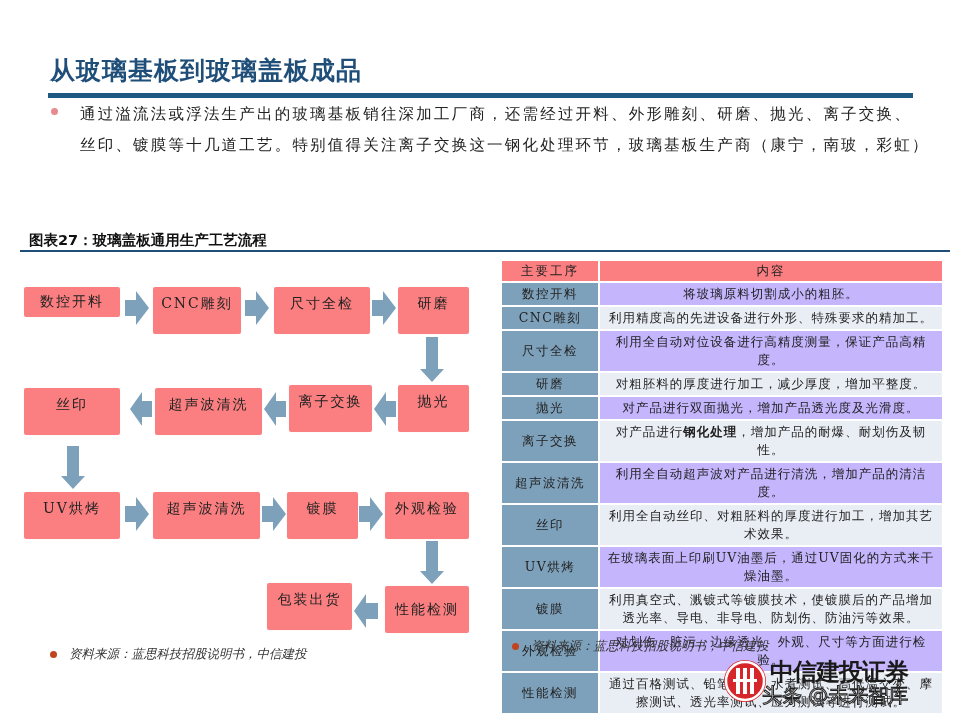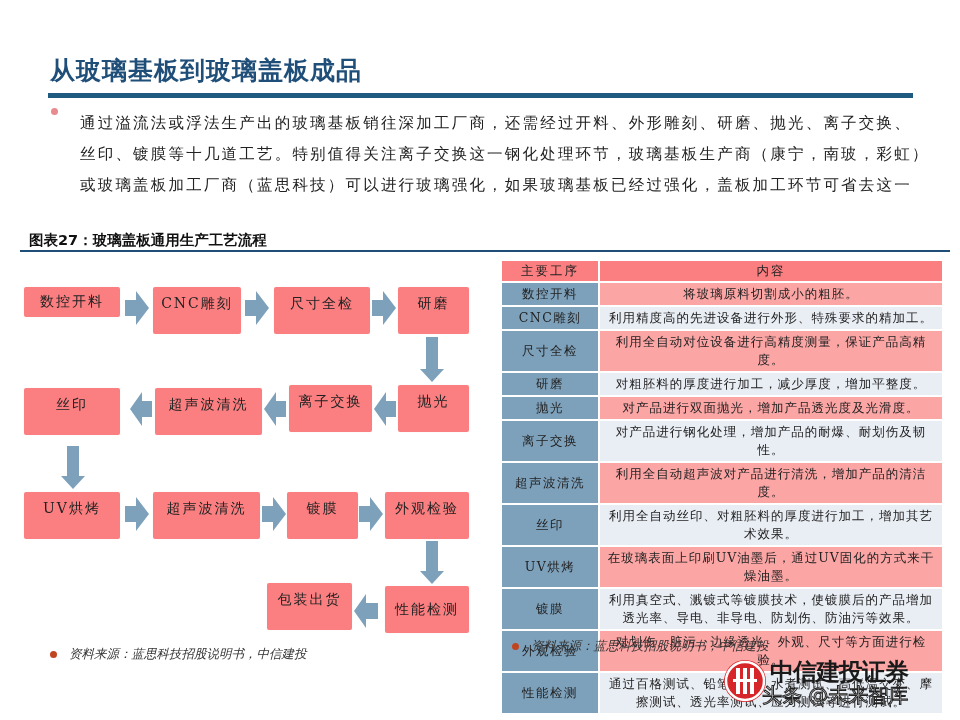--- a/index.html
+++ b/index.html
@@ -1,56 +1,55 @@
 <!DOCTYPE html>
 <html><head>
 <meta charset="utf-8">
 <style>
   html,body{margin:0;padding:0;}
   body{width:960px;height:720px;background:#ffffff;position:relative;overflow:hidden;font-family:"DejaVu Sans","Liberation Sans",sans-serif;color:#222;}
   .title{position:absolute;left:50px;top:54px;font-size:25px;font-weight:bold;color:#1f4e79;letter-spacing:1px;}
   .title-rule{position:absolute;left:48px;top:93px;width:385px;height:5px;background:#1f5a80;}
   .bullet-dot{position:absolute;left:51px;top:108px;width:7px;height:7px;border-radius:50%;background:#e88a8f;}
-  .para{position:absolute;left:80px;top:108px;width:850px;font-family:"DejaVu Serif","Liberation Serif",serif;font-size:15.5px;line-height:31px;letter-spacing:2.2px;color:#222;}
+  .para{position:absolute;left:80px;top:99px;width:850px;font-family:"DejaVu Serif","Liberation Serif",serif;font-size:15.5px;line-height:31px;letter-spacing:2.2px;color:#222;}
   .para div{white-space:nowrap;}
   .fig-title{position:absolute;font-size:14.5px;font-weight:bold;color:#111;}
   .fig-rule{position:absolute;height:2px;background:#1f4e79;}
   .box{position:absolute;background:#fb7f81;border-radius:2px;display:flex;align-items:center;justify-content:center;font-family:"DejaVu Serif","Liberation Serif",serif;font-size:14px;letter-spacing:2px;color:#222;box-shadow:0 0 2px rgba(0,0,0,0.05);}
   .box span{margin-top:-14px;}
   .arrow{position:absolute;}
   .source{position:absolute;font-family:"DejaVu Serif","Liberation Serif",serif;font-style:italic;font-size:12.5px;color:#333;}
   .source .dot{display:inline-block;width:7px;height:7px;border-radius:50%;background:#c0441f;margin-right:12px;vertical-align:middle;}
   table.proc{position:absolute;left:502px;top:259px;width:440px;border-collapse:separate;border-spacing:0 2px;font-family:"DejaVu Serif","Liberation Serif",serif;font-size:12.5px;color:#222;}
   table.proc th{background:#fb7f81;font-weight:normal;height:20px;padding:0;letter-spacing:2px;}
   table.proc th.c1{width:96px;border-right:2px solid #fff;}
   table.proc td{padding:2px 6px;text-align:center;line-height:18px;letter-spacing:1px;}
   table.proc td.name{background:#7ea1bb;width:84px;border-right:2px solid #fff;letter-spacing:1.5px;}
-  table.proc tr.odd td.desc{background:#fca5a5;}
+  table.proc tr.odd td.desc{background:#c4b5fd;}
   table.proc tr.even td.desc{background:#e9edf4;}
-  table.proc td.desc b{font-weight:normal;}
+  table.proc td.desc b{font-weight:bold;}
   .logo{position:absolute;left:724px;top:660px;width:42px;height:42px;border-radius:50%;background:#d7262a;overflow:hidden;}
   .logo-text{position:absolute;left:770px;top:656px;font-size:24px;font-weight:bold;color:#1a1a1a;letter-spacing:-1px;}
   .watermark{position:absolute;left:762px;top:682px;font-size:20px;color:#fff;-webkit-text-stroke:1px #222;letter-spacing:0;}
 </style>
 </head>
 <body>
 
 <div class="title">从玻璃基板到玻璃盖板成品</div>
 <div class="title-rule" style="width:385px;"></div>
 <div style="position:absolute;left:48px;top:93px;width:385px;height:5px;background:#1f5a80;"></div>
 <div style="position:absolute;left:48px;top:93px;width:385px;height:5px;background:#1f5a80;"></div>
 <div style="position:absolute;left:48px;top:93px;width:385px;height:5px;background:#1f5a80;"></div>
 <div style="position:absolute;left:48px;top:93px;width:385px;height:5px;background:#1f5a80;"></div>
 <div style="position:absolute;left:48px;top:93px;width:865px;height:5px;background:#1f5a80;"></div>
 
 <div class="bullet-dot"></div>
 <div class="para">
   <div>通过溢流法或浮法生产出的玻璃基板销往深加工厂商，还需经过开料、外形雕刻、研磨、抛光、离子交换、</div>
   <div>丝印、镀膜等十几道工艺。特别值得关注离子交换这一钢化处理环节，玻璃基板生产商（康宁，南玻，彩虹）</div>
-  <div>或玻璃盖板加工厂商（蓝思科技）可以进行玻璃强化，如果玻璃基板已经过强化，盖板加工环节可省去这一</div>
 </div>
 
 <div class="fig-title" style="left:29px;top:231px;">图表27：玻璃盖板通用生产工艺流程</div>
 <div class="fig-rule" style="left:20px;top:250px;width:470px;"></div>
 
 <div>
 
   <div class="box" style="left:24px;top:287px;width:96px;height:30px;">
       <span style="margin-top:0">数控开料</span>
     </div>

